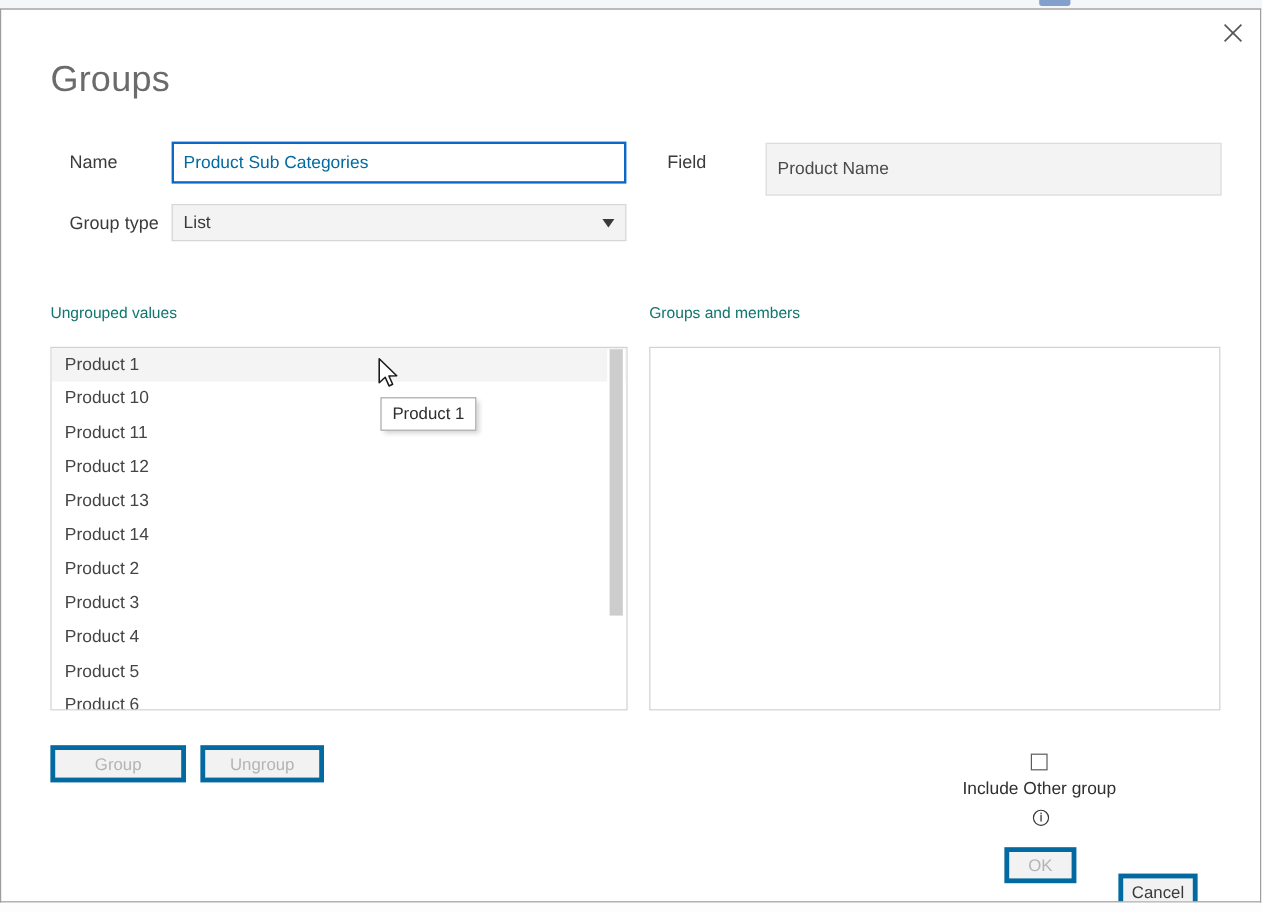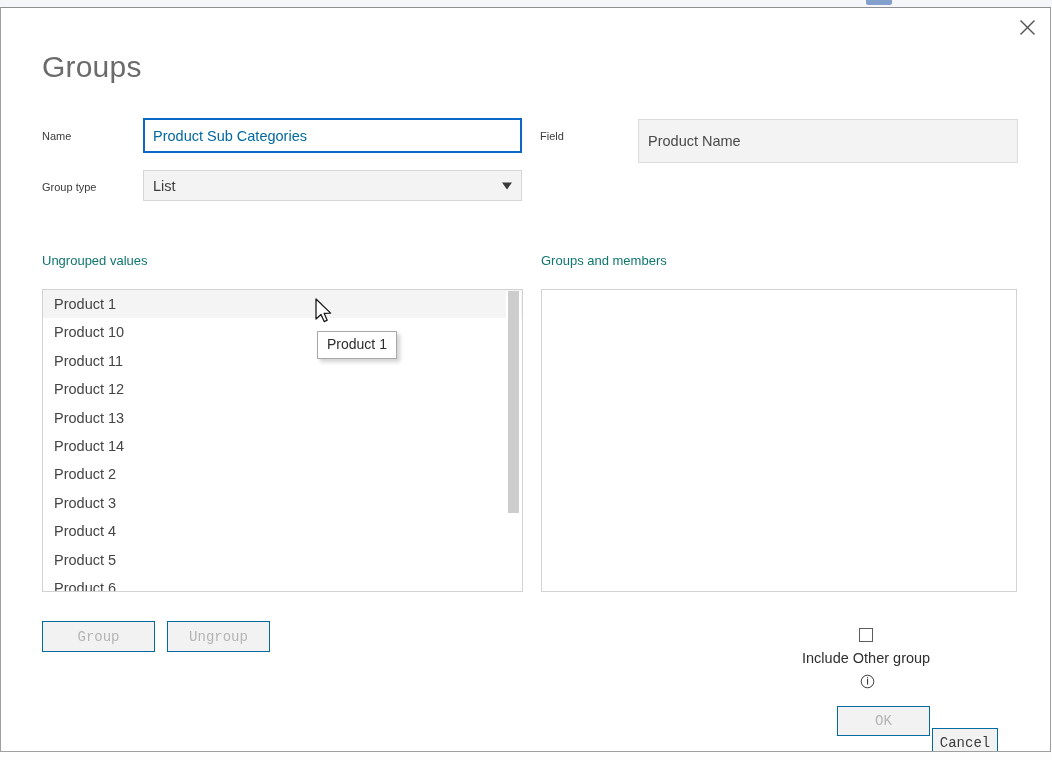--- a/index.html
+++ b/index.html
@@ -66,24 +66,25 @@
     font-weight: 400;
     color: #6b6b6b;
     letter-spacing: .2px;
     line-height: 40px;
     white-space: nowrap;
   }
 
   
   .field-label {
     position: absolute;
-    font-size: 11px;
+    font-size: 15px;
     color: #3b3b3b;
     line-height: 18px;
     white-space: nowrap;
+    margin-left: 16px;
   }
   #name-label  { left: 41px;  top: 119px; }
   #field-label { left: 539px; top: 119px; }
   #grouptype-label { left: 41px; top: 170px; }
 
   #name-input {
     position: absolute;
     left: 142px;
     top: 110px;
     width: 379px;
@@ -202,36 +203,36 @@
     height: 303px;
     box-sizing: border-box;
     border: 1px solid #d2d2d2;
     background: #ffffff;
   }
 
   
   .flat-button {
     position: absolute;
     box-sizing: border-box;
-    border: 1px solid #0369a1;
+    border: 4px solid #0369a1;
     background: #f2f2f2;
-    font-family: Liberation Mono, monospace;
+    font-family: Liberation Sans, sans-serif;
     font-size: 14px;
     display: flex;
     align-items: center;
     justify-content: center;
     cursor: default;
     white-space: nowrap;
   }
   .flat-button.disabled { color: #b4b4b4; }
   .flat-button.enabled  { color: #3a3a3a; }
 
   #group-button   { left: 41px;  top: 613px; width: 113px; height: 31px; }
   #ungroup-button { left: 166px; top: 613px; width: 103px; height: 31px; }
-  #ok-button      { left: 836px; top: 698px; width: 93px;  height: 30px; }
+  #ok-button      { left: 836px; top: 698px; width: 60px;  height: 30px; }
   #cancel-button  { left: 931px; top: 720px; width: 66px;  height: 30px; }
 
   
   #include-other-row {
     position: absolute;
     left: 801px;
     top: 620px;
     display: flex;
     align-items: center;
     gap: 8px;

